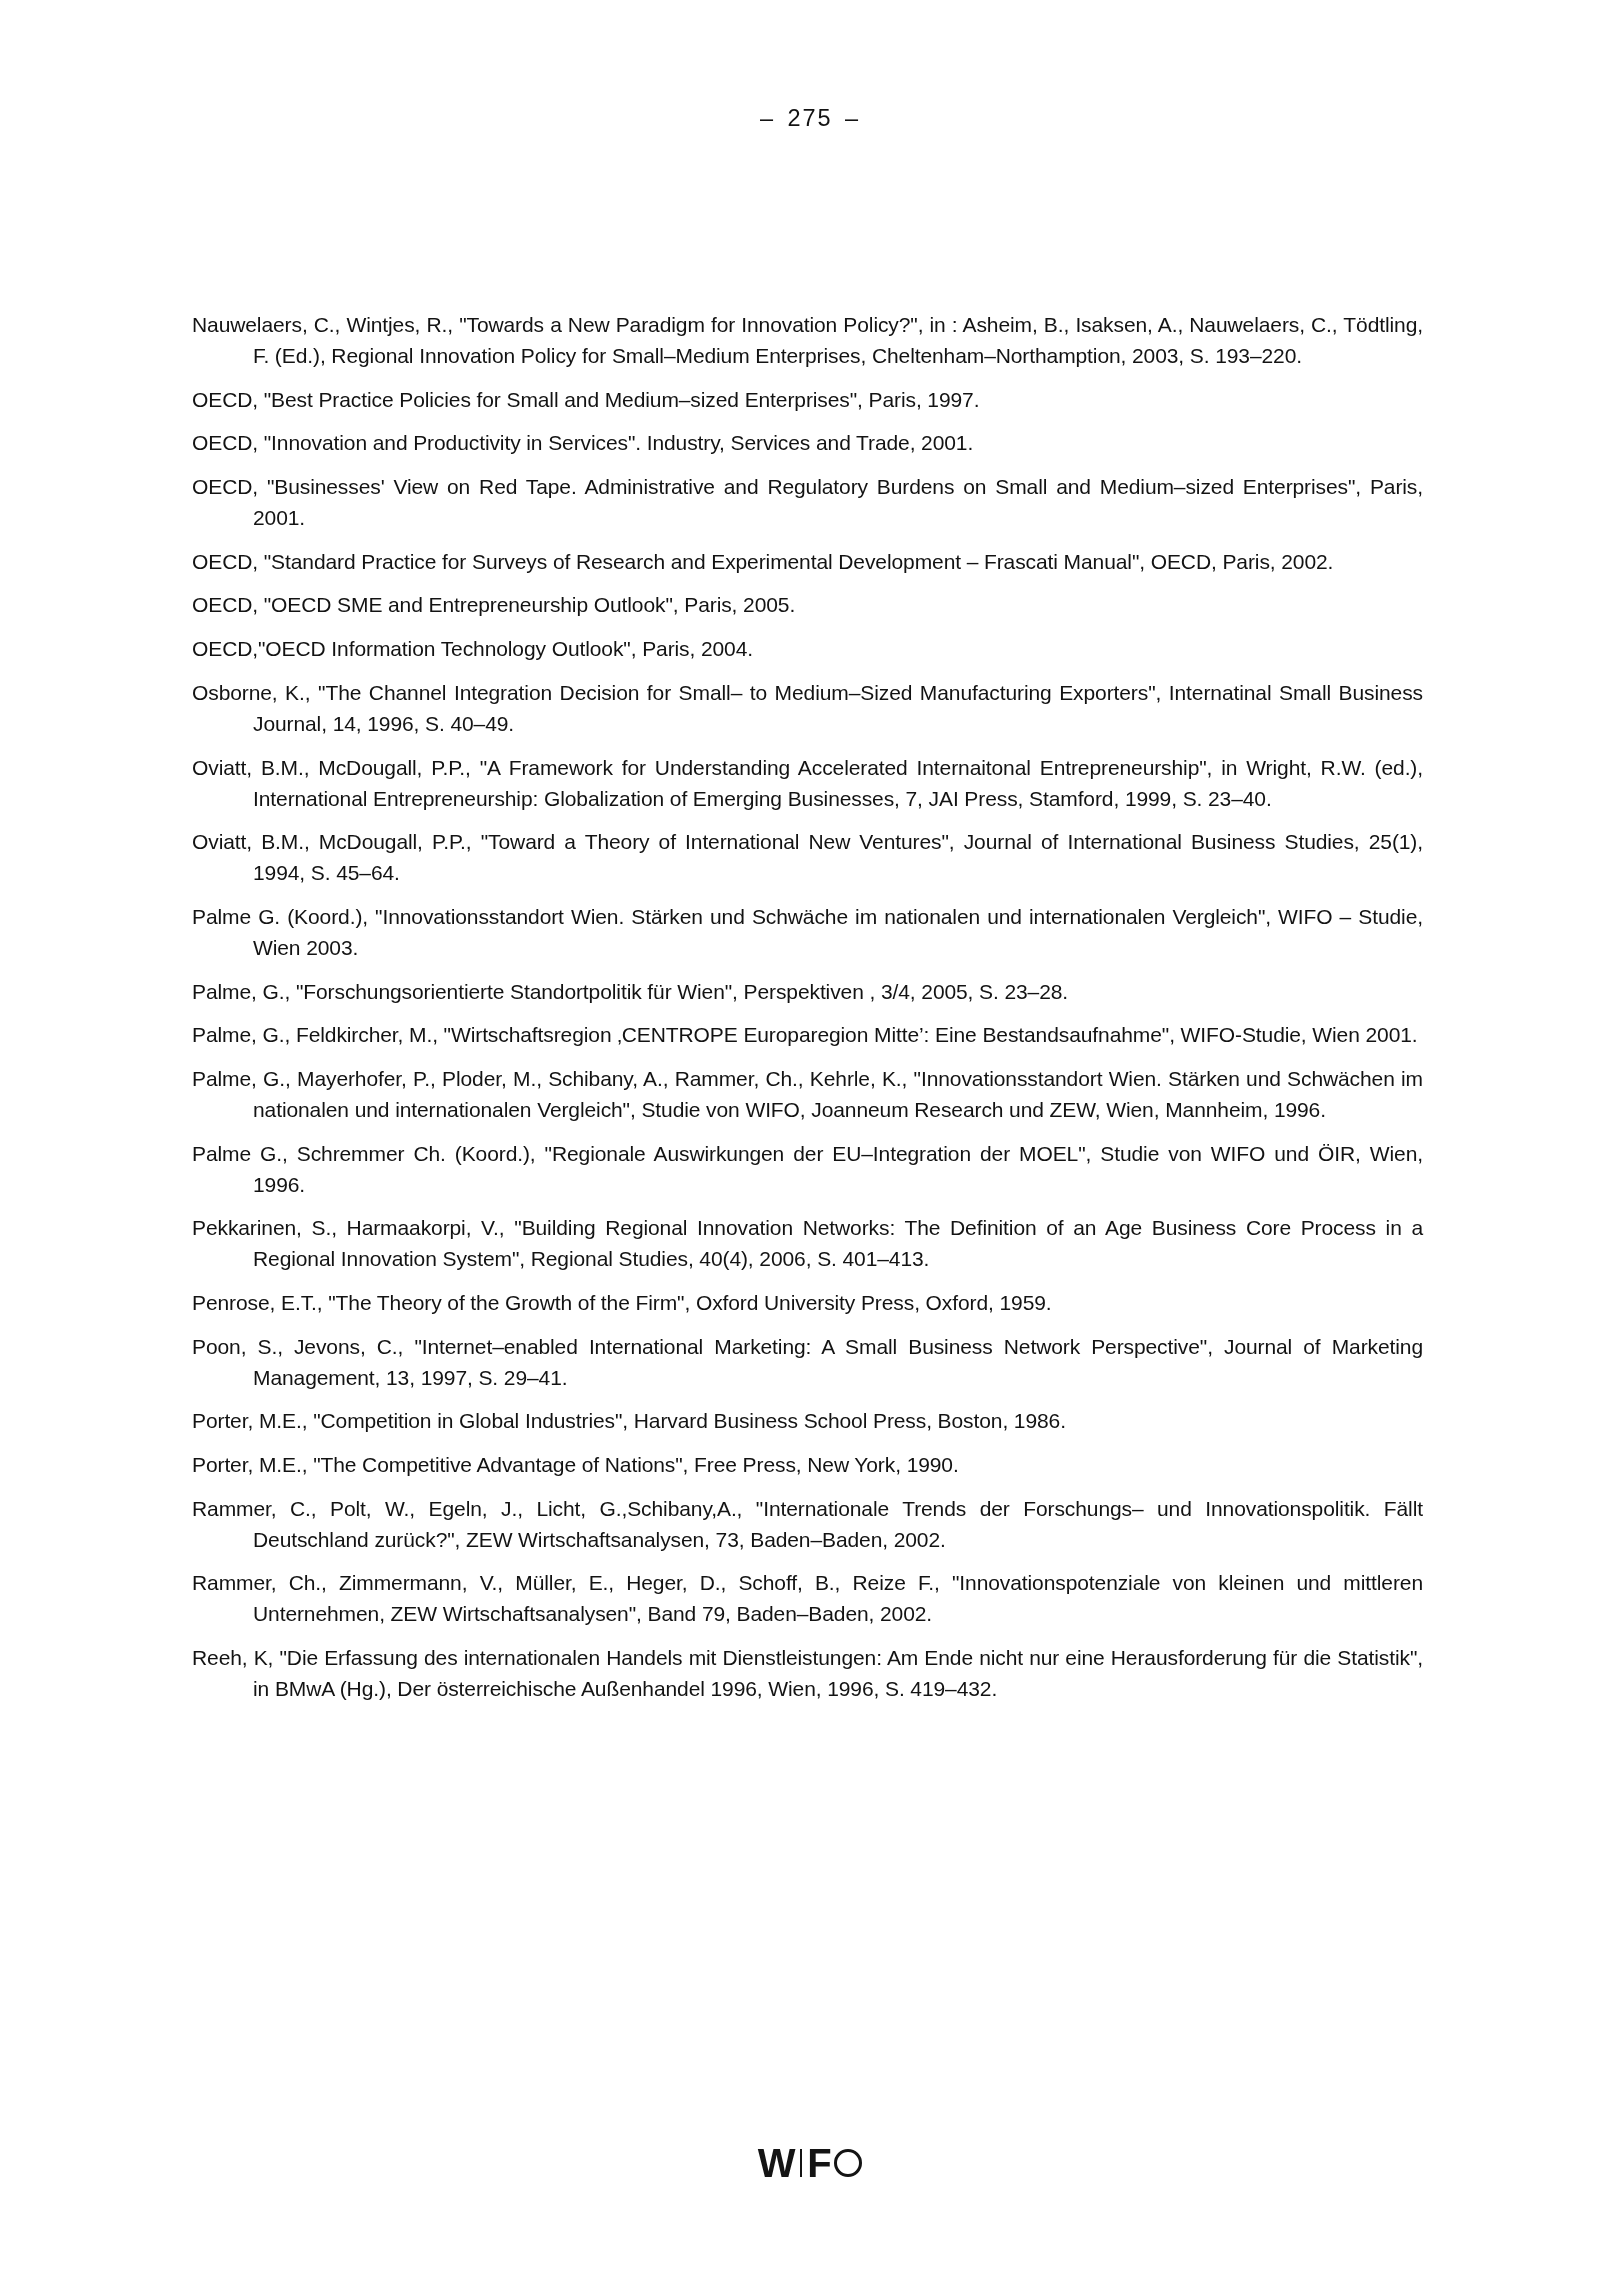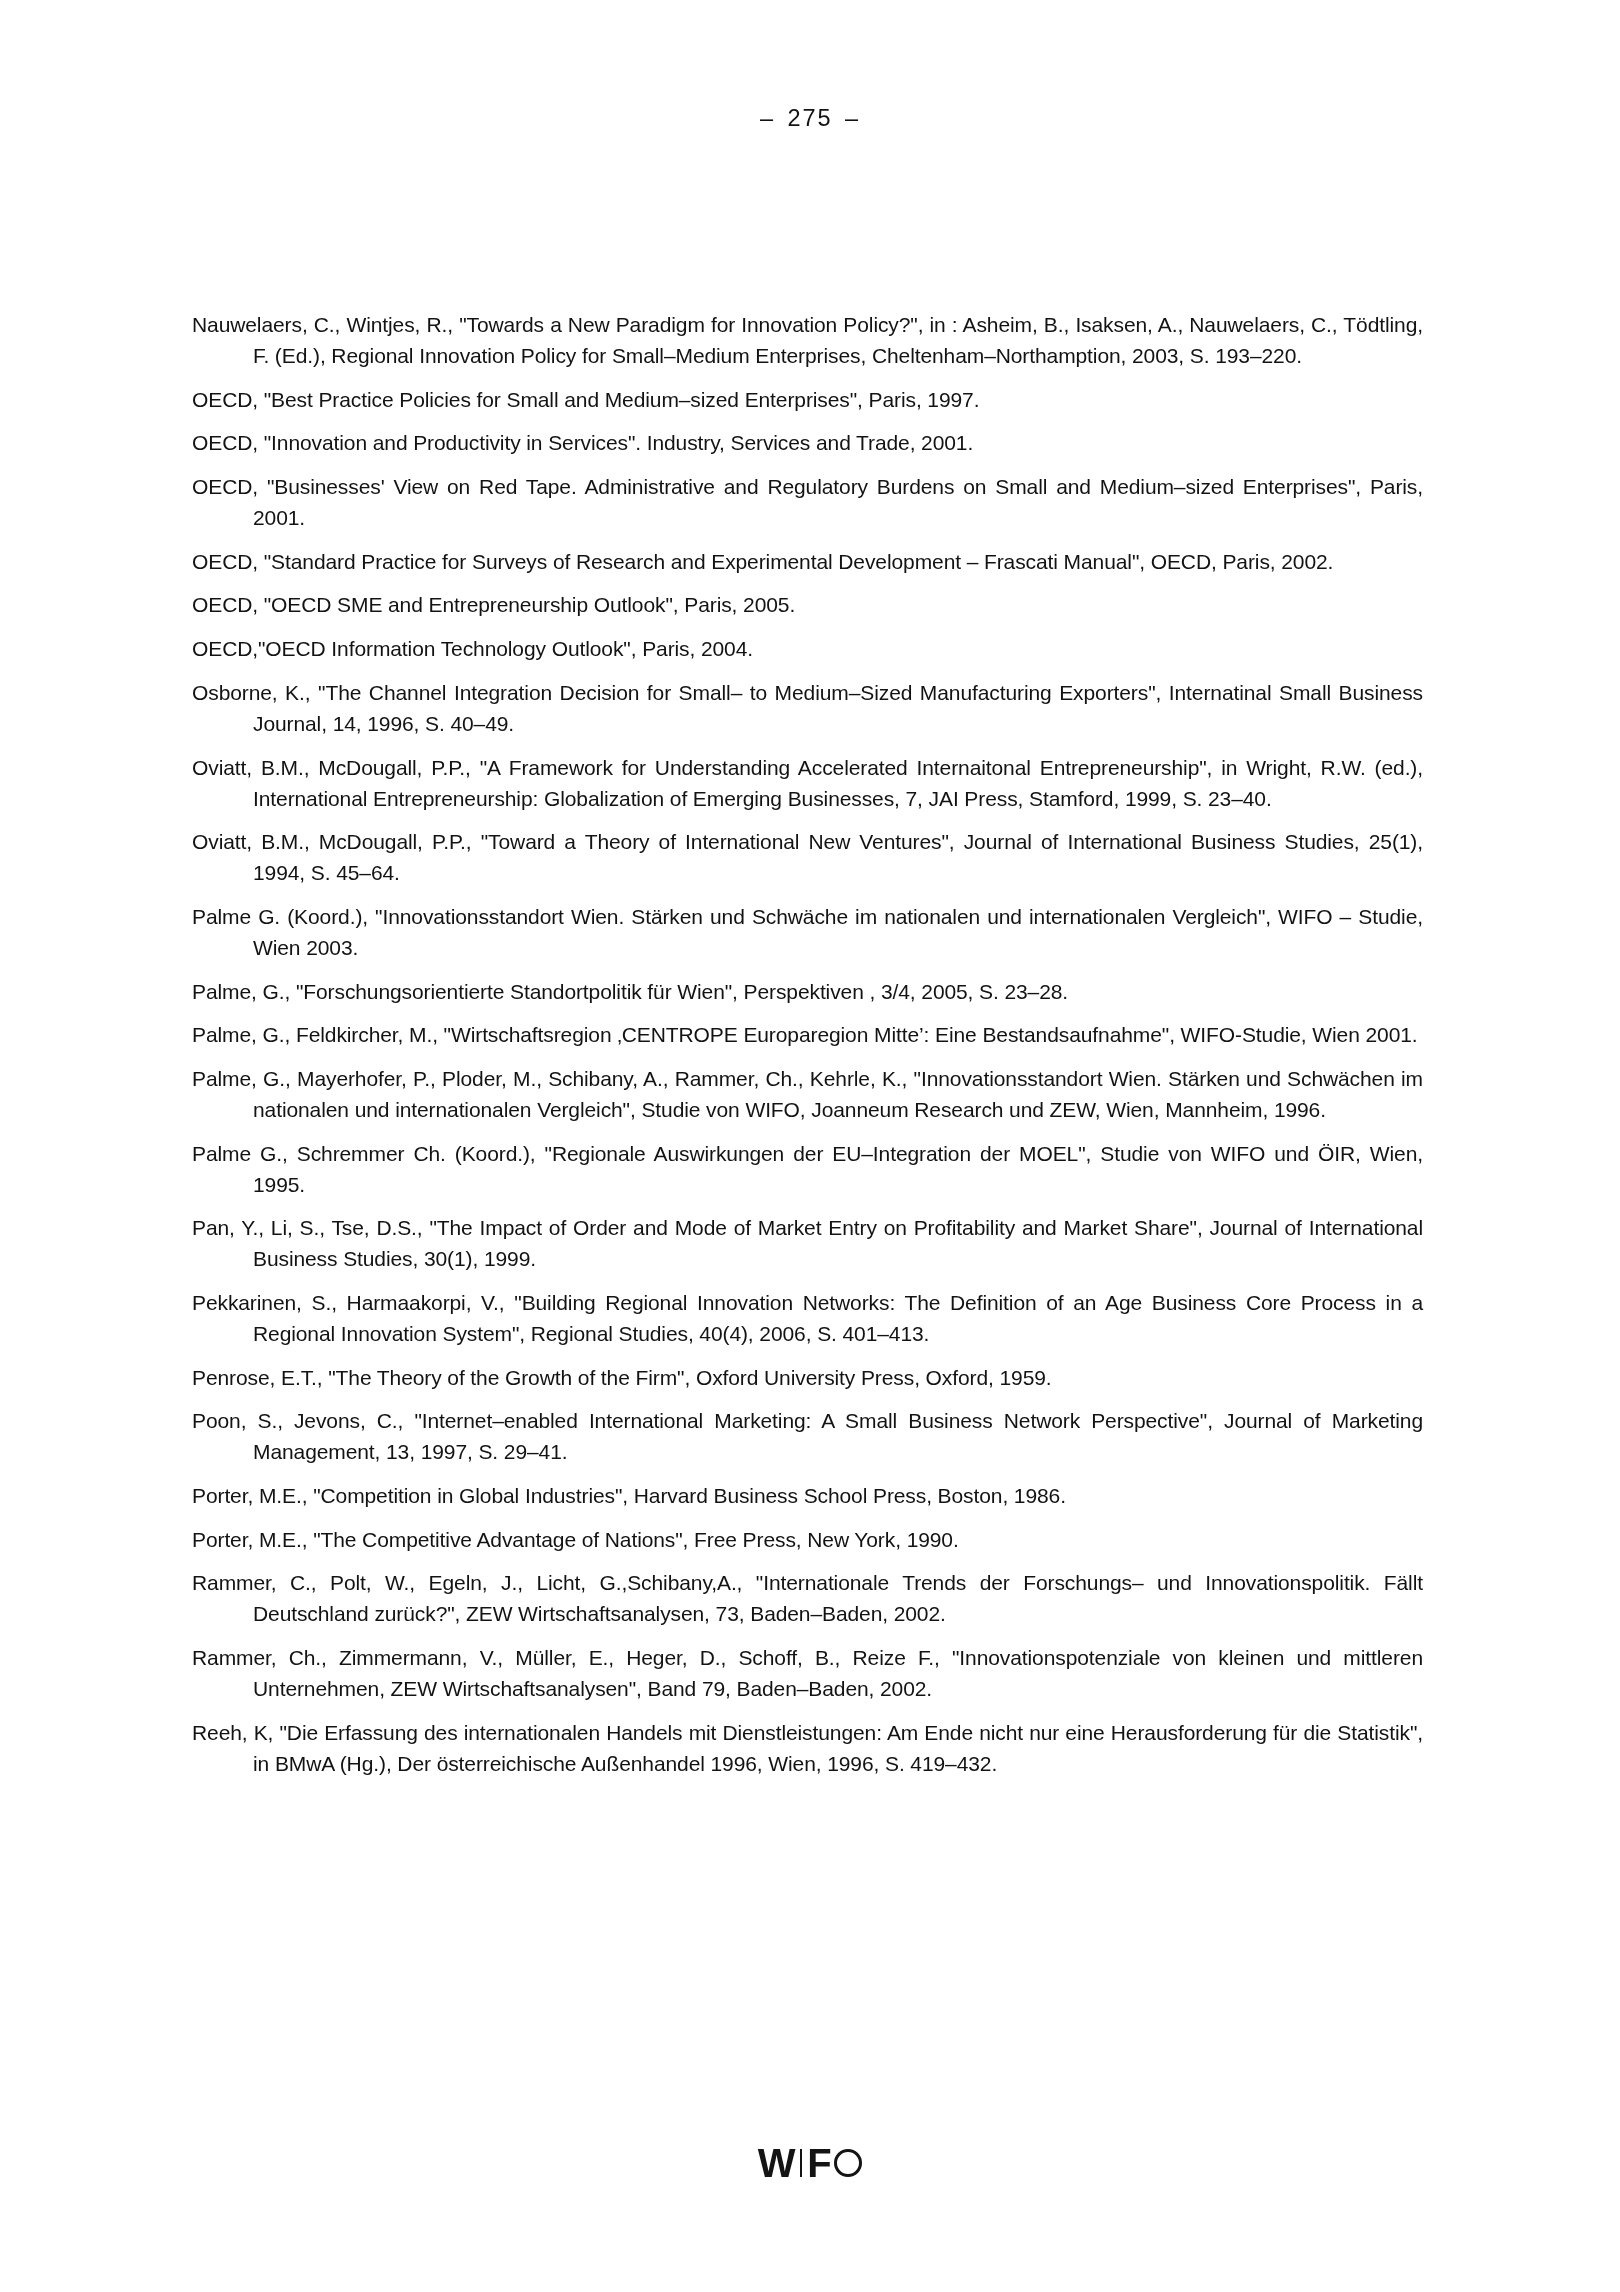--- a/index.html
+++ b/index.html
@@ -86,22 +86,21 @@
     <p class="reference">OECD, "Standard Practice for Surveys of Research and Experimental Development – Frascati Manual", OECD, Paris, 2002.</p>
     <p class="reference">OECD, "OECD SME and Entrepreneurship Outlook", Paris, 2005.</p>
     <p class="reference">OECD,"OECD Information Technology Outlook", Paris, 2004.</p>
     <p class="reference">Osborne, K., "The Channel Integration Decision for Small– to Medium–Sized Manufacturing Exporters", Internatinal Small Business Journal, 14, 1996, S. 40–49.</p>
     <p class="reference">Oviatt, B.M., McDougall, P.P., "A Framework for Understanding Accelerated Internaitonal Entrepreneurship", in Wright, R.W. (ed.), International Entrepreneurship: Globalization of Emerging Businesses, 7, JAI Press, Stamford, 1999, S. 23–40.</p>
     <p class="reference">Oviatt, B.M., McDougall, P.P., "Toward a Theory of International New Ventures", Journal of International Business Studies, 25(1), 1994, S. 45–64.</p>
     <p class="reference">Palme G. (Koord.), "Innovationsstandort Wien. Stärken und Schwäche im nationalen und internationalen Vergleich", WIFO – Studie, Wien 2003.</p>
     <p class="reference">Palme, G., "Forschungsorientierte Standortpolitik für Wien", Perspektiven , 3/4, 2005, S. 23–28.</p>
     <p class="reference">Palme, G., Feldkircher, M., "Wirtschaftsregion ‚CENTROPE Europaregion Mitte’: Eine Bestandsaufnahme", WIFO-Studie, Wien 2001.</p>
     <p class="reference">Palme, G., Mayerhofer, P., Ploder, M., Schibany, A., Rammer, Ch., Kehrle, K., "Innovationsstandort Wien. Stärken und Schwächen im nationalen und internationalen Vergleich", Studie von WIFO, Joanneum Research und ZEW, Wien, Mannheim, 1996.</p>
-    <p class="reference">Palme G., Schremmer Ch. (Koord.), "Regionale Auswirkungen der EU–Integration der MOEL", Studie von WIFO und ÖIR, Wien, 1995.</p>
-    <p class="reference">Pan, Y., Li, S., Tse, D.S., "The Impact of Order and Mode of Market Entry on Profitability and Market Share", Journal of International Business Studies, 30(1), 1999.</p>
+    <p class="reference">Palme G., Schremmer Ch. (Koord.), "Regionale Auswirkungen der EU–Integration der MOEL", Studie von WIFO und ÖIR, Wien, 1996.</p>
     <p class="reference">Pekkarinen, S., Harmaakorpi, V., "Building Regional Innovation Networks: The Definition of an Age Business Core Process in a Regional Innovation System", Regional Studies, 40(4), 2006, S. 401–413.</p>
     <p class="reference">Penrose, E.T., "The Theory of the Growth of the Firm", Oxford University Press, Oxford, 1959.</p>
     <p class="reference">Poon, S., Jevons, C., "Internet–enabled International Marketing: A Small Business Network Perspective", Journal of Marketing Management, 13, 1997, S. 29–41.</p>
     <p class="reference">Porter, M.E., "Competition in Global Industries", Harvard Business School Press, Boston, 1986.</p>
     <p class="reference">Porter, M.E., "The Competitive Advantage of Nations", Free Press, New York, 1990.</p>
     <p class="reference">Rammer, C., Polt, W., Egeln, J., Licht, G.,Schibany,A., "Internationale Trends der Forschungs– und Innovationspolitik. Fällt Deutschland zurück?", ZEW Wirtschaftsanalysen, 73, Baden–Baden, 2002.</p>
     <p class="reference">Rammer, Ch., Zimmermann, V., Müller, E., Heger, D., Schoff, B., Reize F., "Innovationspotenziale von kleinen und mittleren Unternehmen, ZEW Wirtschaftsanalysen", Band 79, Baden–Baden, 2002.</p>
     <p class="reference">Reeh, K, "Die Erfassung des internationalen Handels mit Dienstleistungen: Am Ende nicht nur eine Herausforderung für die Statistik", in BMwA (Hg.), Der österreichische Außenhandel 1996, Wien, 1996, S. 419–432.</p>
   </div>
 

